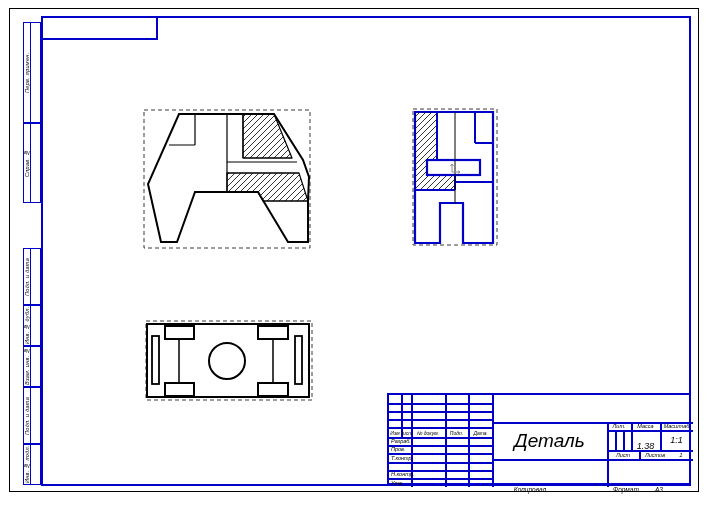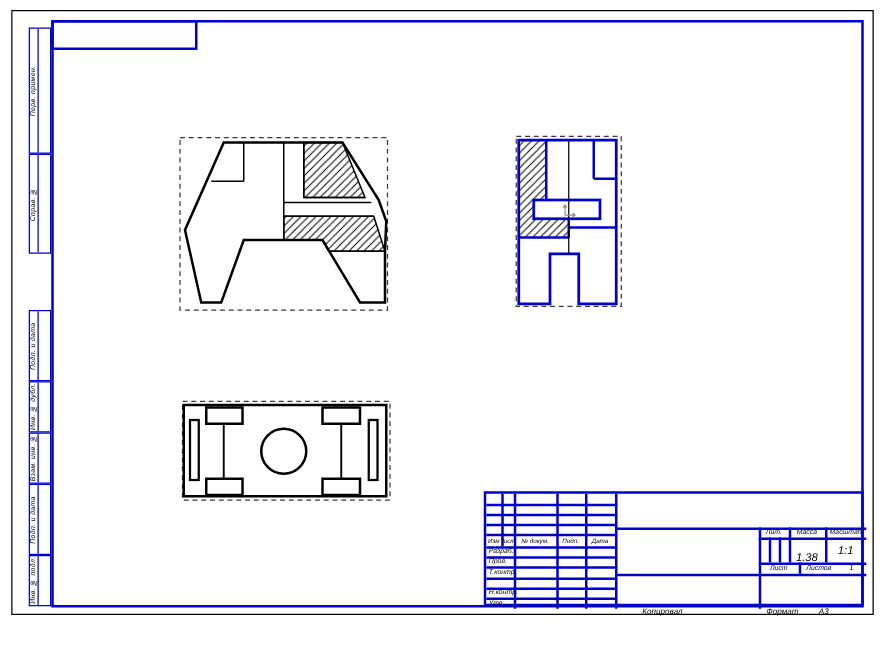--- a/index.html
+++ b/index.html
@@ -154,20 +154,21 @@
     <div class="cell t5" style="left:22px;top:33px;width:34px;height:9px;">№ докум.</div>
     <div class="cell t5" style="left:56px;top:33px;width:23px;height:9px;">Подп.</div>
     <div class="cell t5" style="left:79px;top:33px;width:24px;height:9px;">Дата</div>
 
     <div class="cell t55 left-align" style="left:0;top:42px;width:34px;height:8px;">Разраб.</div>
     <div class="cell t55 left-align" style="left:0;top:50px;width:34px;height:8px;">Пров.</div>
     <div class="cell t55 left-align" style="left:0;top:58px;width:34px;height:9px;">Т.контр.</div>
     <div class="cell t55 left-align" style="left:0;top:75px;width:34px;height:8px;">Н.контр.</div>
     <div class="cell t55 left-align" style="left:0;top:83px;width:34px;height:9px;">Утв.</div>
 
+    <div class="cell t19" style="left:103px;top:27px;width:115px;height:37px;">Деталь</div>
 
     <div class="cell t55" style="left:218px;top:27px;width:24px;height:8px;">Лит.</div>
     <div class="cell t55" style="left:242px;top:27px;width:29px;height:8px;">Масса</div>
     <div class="cell t55" style="left:271px;top:27px;width:33px;height:8px;">Масштаб</div>
     <div class="cell t9" style="left:242px;top:35px;width:29px;height:32px;">1.38</div>
     <div class="cell t9" style="left:271px;top:35px;width:33px;height:20px;">1:1</div>
 
     <div class="cell t55" style="left:218px;top:55px;width:32px;height:9px;">Лист</div>
     <div class="cell t55" style="left:250px;top:55px;width:32px;height:9px;">Листов</div>
     <div class="cell t6" style="left:282px;top:55px;width:20px;height:9px;">1</div>

